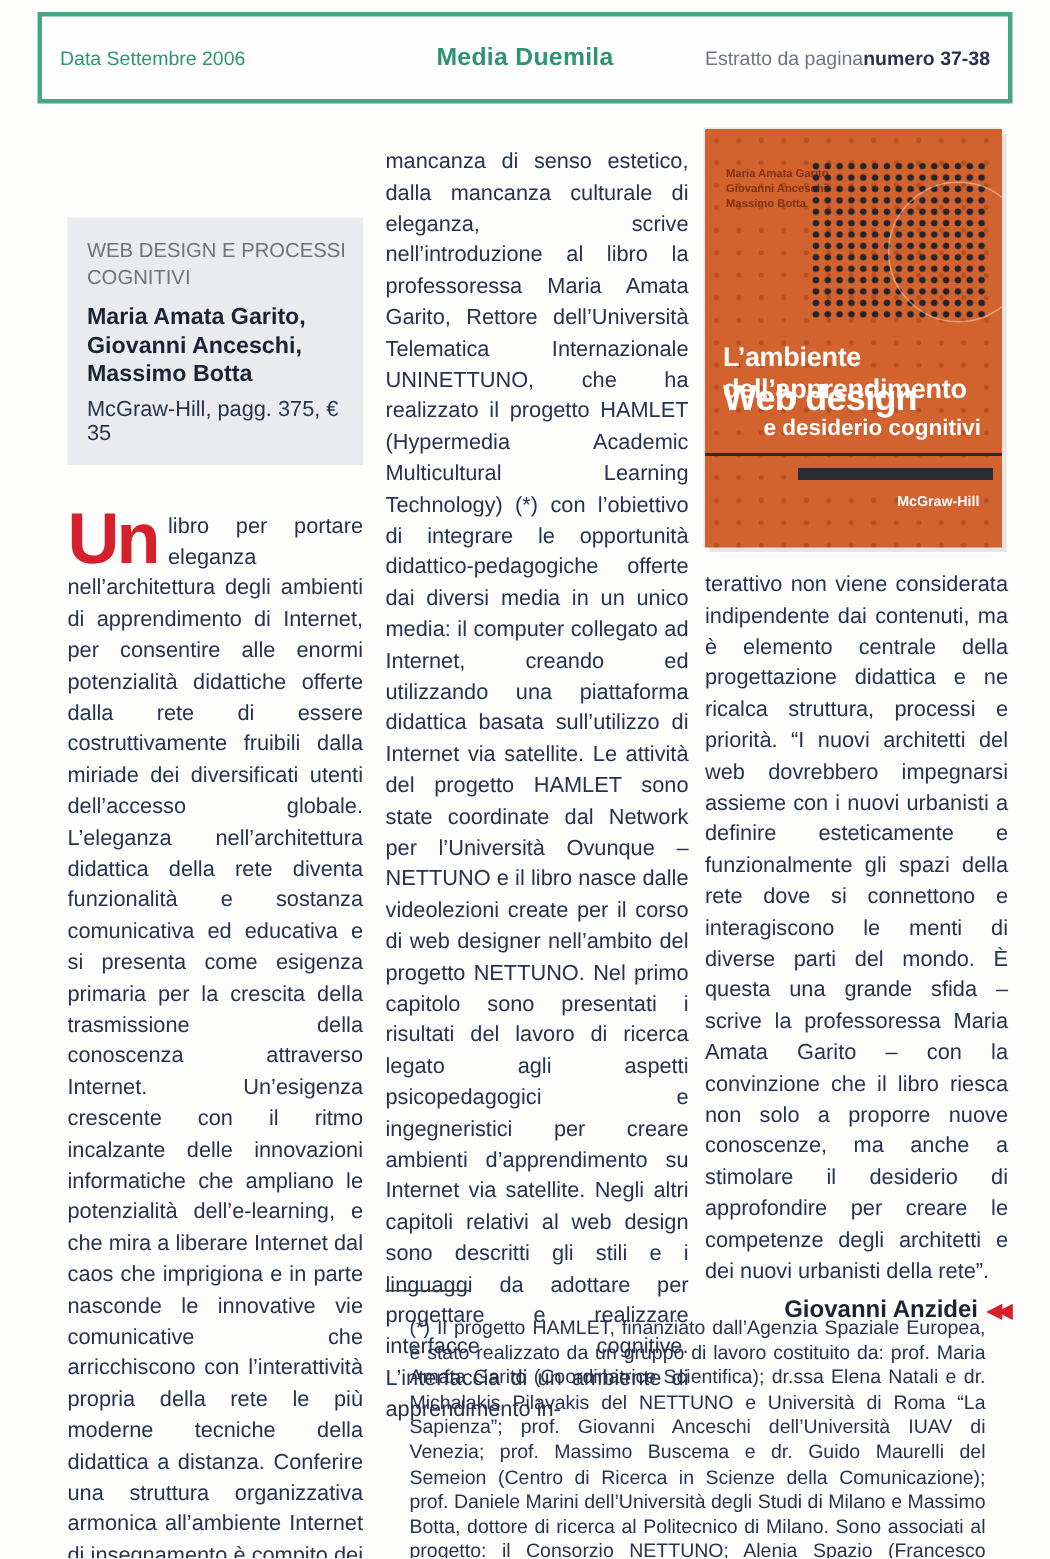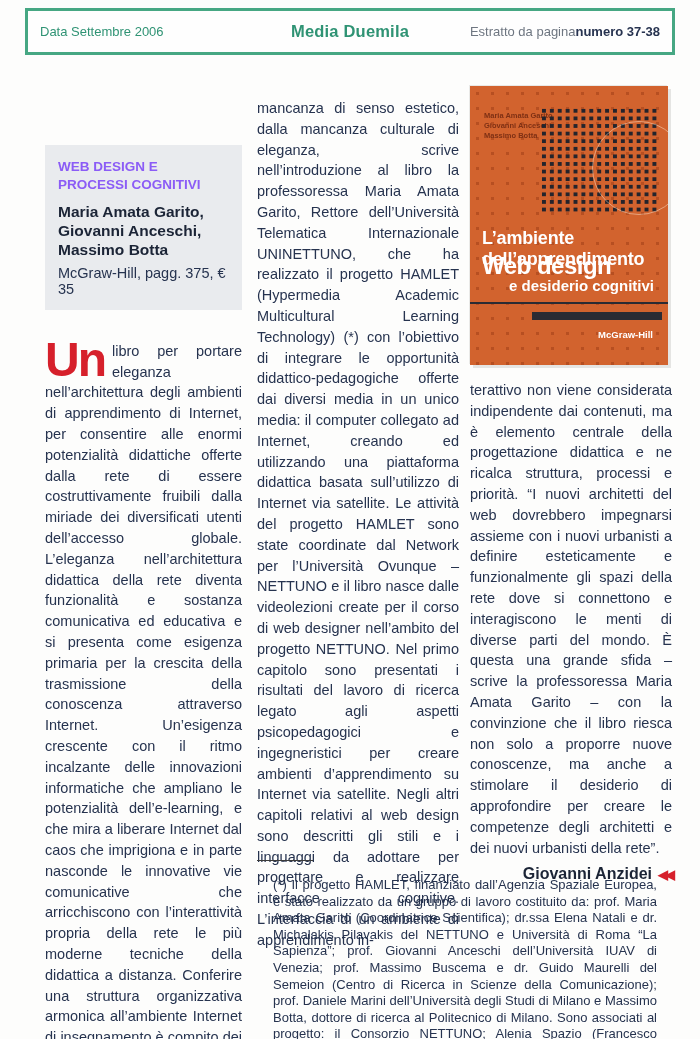--- a/index.html
+++ b/index.html
@@ -5,21 +5,21 @@
   html,body { margin:0; padding:0; background:#ffffff; }
   .page {
     position:relative; width:700px; height:1039px;
     background:#fdfdfc; overflow:hidden;
     font-family:"Liberation Sans", sans-serif;
     color:#26334f;
   }
 
   
   .masthead {
-    position:absolute; left:25px; top:8px; width:650px; height:47px;
+    position:absolute; left:25px; top:8px; width:650px; height:61px;
     box-sizing:border-box; border:3px solid #46a783; background:#fefefe;
     display:flex; align-items:center; justify-content:space-between;
     padding:0 12px;
   }
   .masthead-date { flex:1; color:#2f9374; font-size:13px; }
   .masthead-title { flex:0 0 auto; color:#2f9374; font-size:16.5px; font-weight:bold; letter-spacing:.2px; }
   .masthead-right { flex:1; text-align:right; font-size:13px; color:#6e7681; }
   .masthead-right .num { color:#273350; font-weight:bold; margin-left:0; }
 
   
@@ -28,21 +28,21 @@
   .col2 { left:257px; top:98px;  width:202px; }
   .col3 { left:470px; top:86px;  width:202px; }
 
   .body-text {
     margin:0; font-size:14.5px; line-height:20.8px;
     text-align:justify; color:#26334f;
   }
 
   
   .info-box { background:#e9ebee; padding:13px 11px 13px 13px; }
-  .info-title { font-size:13.5px; font-weight:bold; color:#8b5cf6; line-height:1.3; }
+  .info-title { font-size:13.5px; font-weight:normal; color:#737373; line-height:1.3; }
   .info-authors { margin-top:10px; font-size:15.5px; font-weight:bold; color:#1b2436; line-height:1.22; white-space:pre-line; }
   .info-publisher { margin-top:5px; font-size:14.5px; color:#26334f; }
 
   .col1 .body-text { margin-top:31px; }
   .dropcap {
     float:left; color:#d6202b; font-weight:bold;
     font-size:48px; line-height:37px; padding-right:7px; letter-spacing:-2px;
   }
 
   

